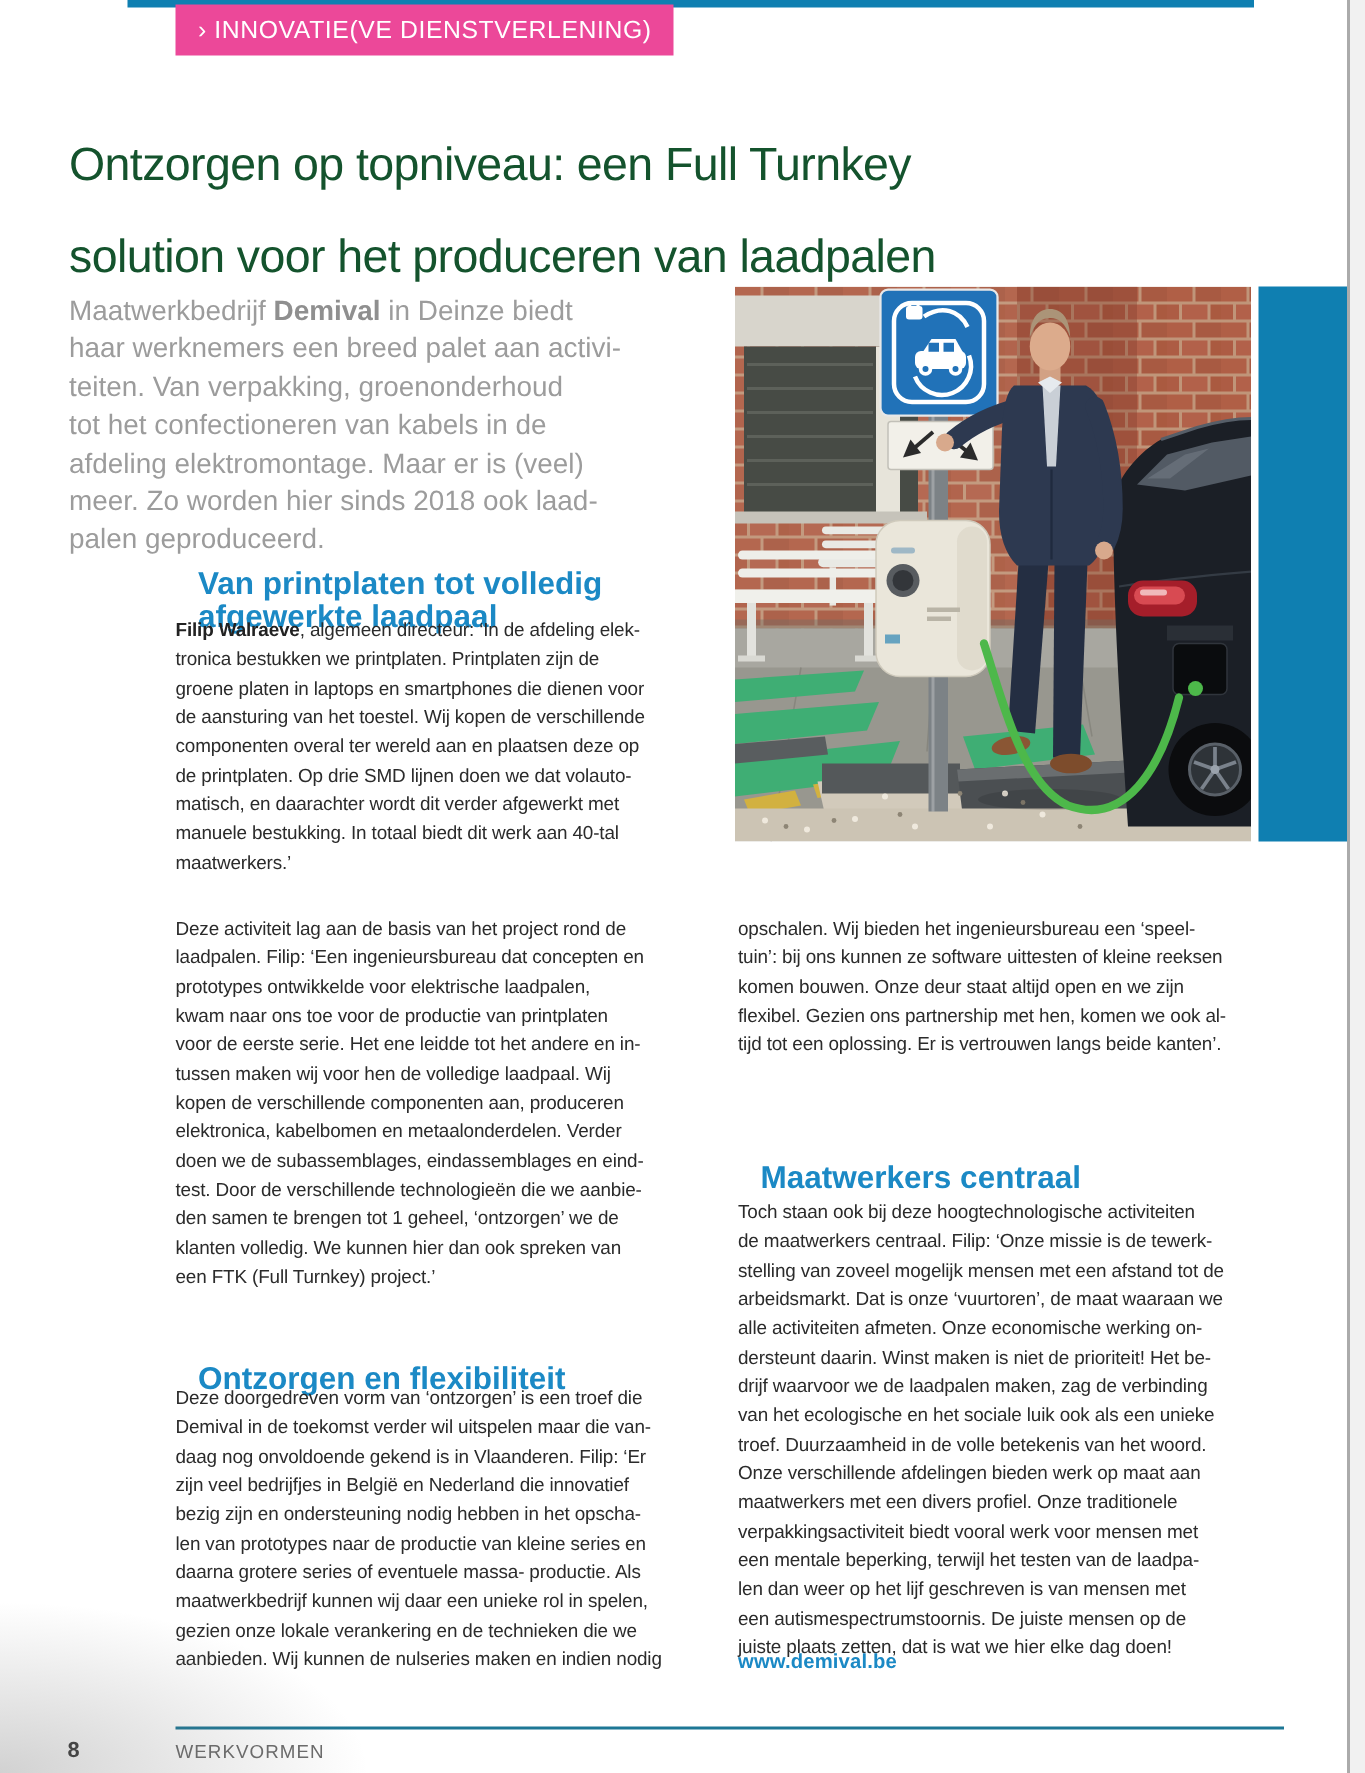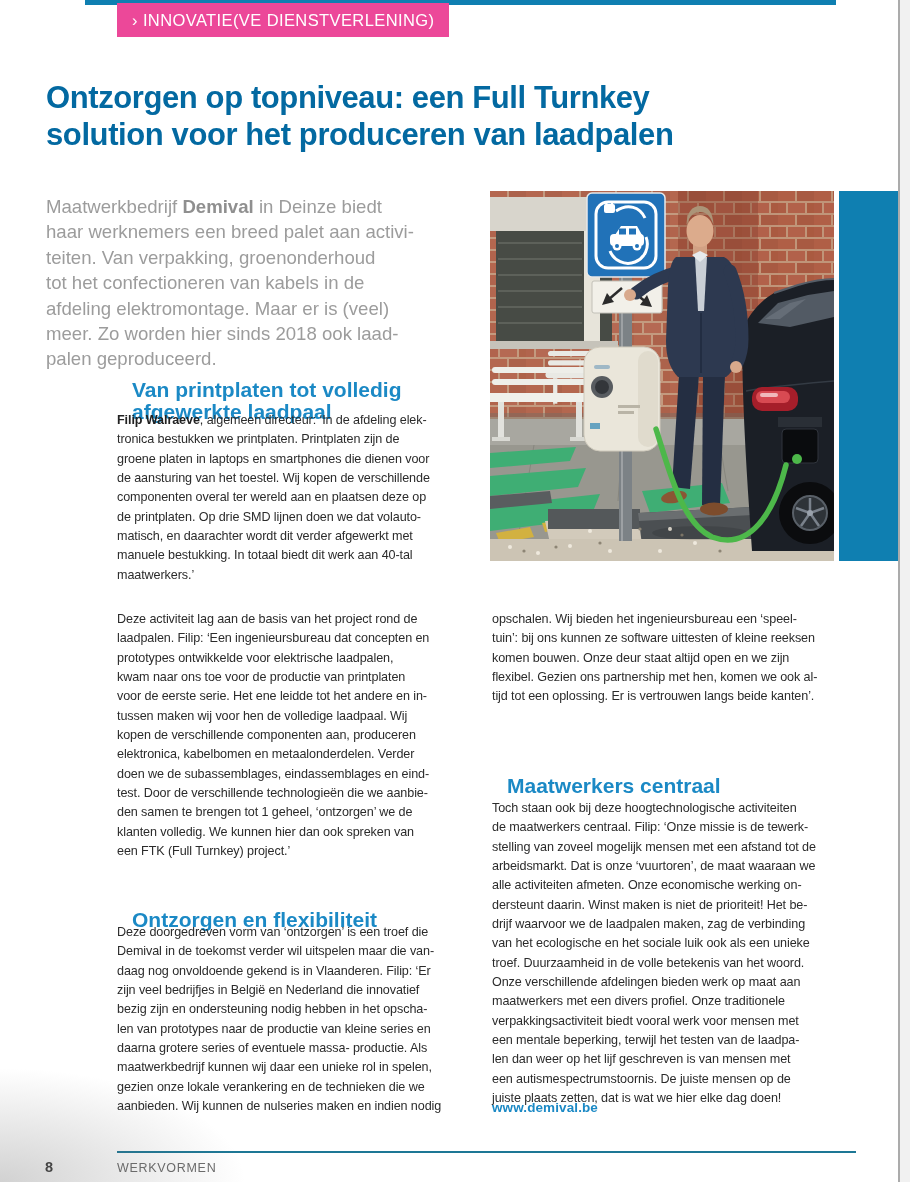--- a/index.html
+++ b/index.html
@@ -1,22 +1,22 @@
 <!DOCTYPE html>
 <html><head>
 <meta charset="utf-8">
 <style>
   html,body{margin:0;padding:0;background:#fff;}
   .page{position:relative;width:910px;height:1182px;background:#ffffff;overflow:hidden;
         font-family:"Liberation Sans",sans-serif;}
   .top-rule{position:absolute;left:85px;top:0;width:751px;height:5px;background:#0f7fb1;}
   .badge{position:absolute;left:117px;top:3px;height:34px;background:#ec4899;color:#ffffff;
          display:flex;align-items:center;padding:0 15px;font-size:16.5px;letter-spacing:0.4px;}
-  .title{position:absolute;left:46px;top:79px;margin:0;font-size:31px;line-height:37px;
-         font-weight:700;color:#0369a1;letter-spacing:-0.4px;white-space:pre;}
+  .title{position:absolute;left:46px;top:79px;margin:0;font-size:31px;line-height:61px;
+         font-weight:400;color:#14532d;letter-spacing:-0.4px;white-space:pre;}
   .intro{position:absolute;left:46px;top:194px;font-size:18.6px;line-height:25.4px;
          color:#9c9c9c;white-space:pre;}
   .intro b{color:#8f8f8f;}
   .sec-heading{position:absolute;font-size:21px;font-weight:bold;color:#1b89c5;
                line-height:21.5px;white-space:pre;margin:15px;}
   .body-text{position:absolute;font-size:12.6px;line-height:19.35px;color:#2b2b2b;
              letter-spacing:-0.1px;white-space:pre;}
   .body-text b{color:#222222;}
   #h1-left{left:117px;top:364px;}
   #p1{left:117px;top:411px;}

